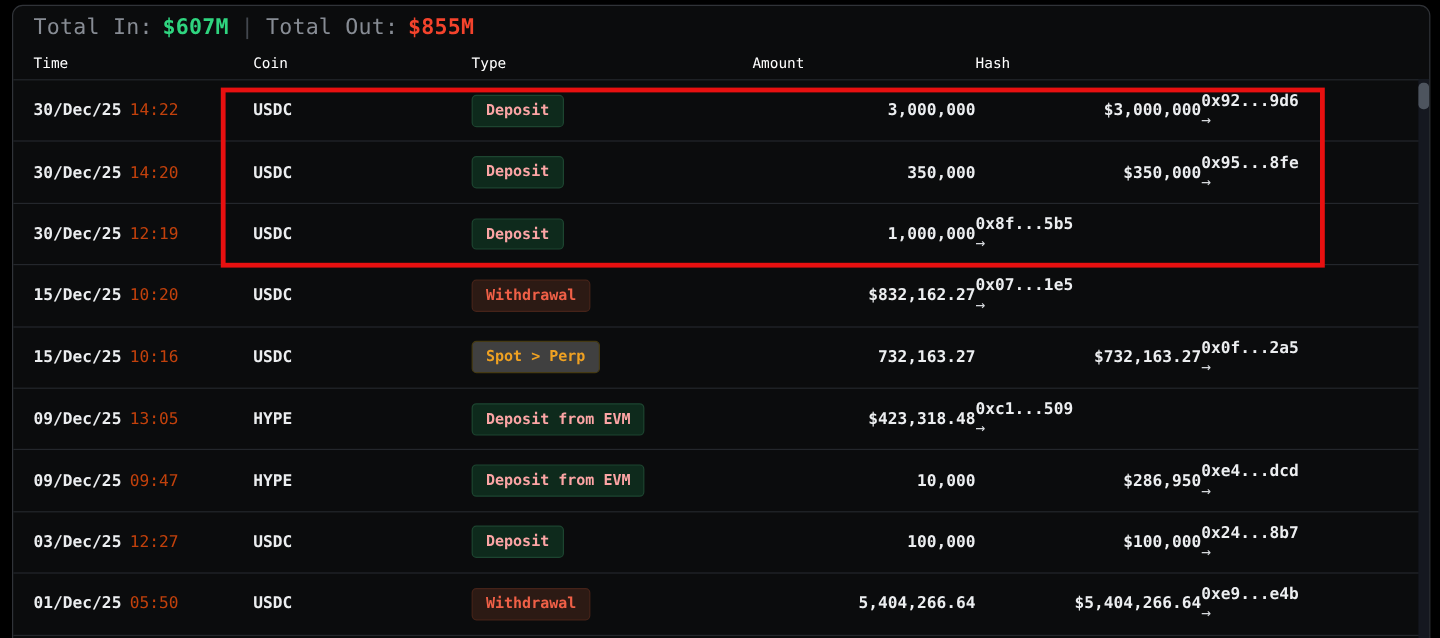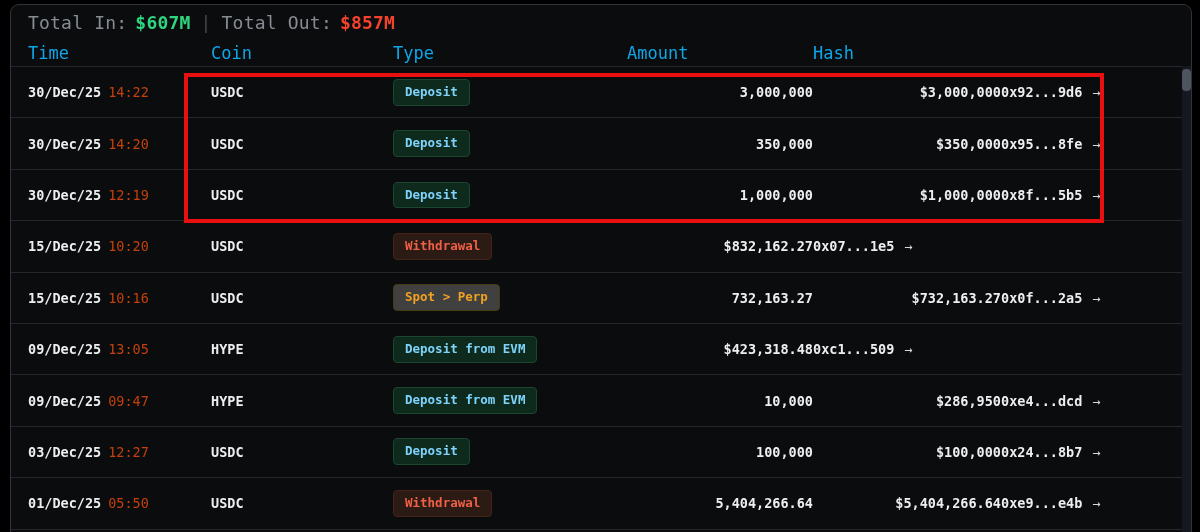--- a/index.html
+++ b/index.html
@@ -14,38 +14,38 @@
             font-size:18px; color:#878c94; letter-spacing:0.2px; }
   .totals .lbl { color:#878c94; }
   .totals .val-in  { color:#2fd57f; font-weight:bold; margin-left:8px; }
   .totals .pipe { color:#43474e; margin:0 10px; }
   .totals .val-out { color:#f4432c; font-weight:bold; margin-left:8px; }
 
   
   .grid { display:grid; grid-template-columns:183px 182px 234px 186px 188px auto;
           padding-left:17px; padding-right:24px; align-items:center; }
 
-  .colheads { height:27px; color:#0ea5e9; font-size:17px; }
+  .colheads { height:27px; color:#ffffff; font-size:12px; }
 
   .row { height:51.4px; border-top:1px solid #24272c; font-size:13.5px; color:#eceef0; }
   .row-partial { height:10px; border-top:1px solid #24272c; }
 
   .cell { white-space:nowrap; }
   .date { font-weight:bold; color:#eceef0; }
   .time { color:#c2410c; margin-left:7px; }
   .coin { font-weight:bold; }
   .num  { font-weight:bold;text-align:right; }
 
   .badge { display:inline-block; padding:4px 11px; border-radius:4px;
            font-size:12.5px; font-weight:bold; line-height:1.35; }
-  .badge[data-variant="deposit"]    { color:#7dd3fc; background:#0e2a1c; border:1px solid #1d4530; }
+  .badge[data-variant="deposit"]    { color:#fca5a5; background:#0e2a1c; border:1px solid #1d4530; }
   .badge[data-variant="withdrawal"] { color:#ef6047; background:#2c1a14; border:1px solid #452319; }
   .badge[data-variant="transfer"]   { color:#efa122; background:#404040; border:1px solid #453a13; }
 
-  .hash-cell { display:flex; gap:10px; font-weight:bold; cursor:pointer; }
+  .hash-cell { display:flex; font-weight:bold; cursor:pointer;flex-direction:column; }
   .hash-arrow { color:#d6d9dd; font-weight:normal; }
 
   
   .sb-track { position:absolute; top:61px; right:0; bottom:0; width:9px; background:#151820; }
   .sb-thumb { position:absolute; top:3px; left:0; width:9px; height:22px;
               border-radius:4px; background:#4d545e; }
 
   
   .highlight-rect { position:absolute; left:184px; top:73px; width:920px; height:150px;
                     border:4px solid #e81010; z-index:5; pointer-events:none; }
@@ -53,21 +53,21 @@
 </head>
 <body>
 
 <div class="panel">
 
   <div class="totals">
     <span class="lbl">Total In:</span>
     <span class="val-in">$607M</span>
     <span class="pipe">|</span>
     <span class="lbl">Total Out:</span>
-    <span class="val-out">$857M</span>
+    <span class="val-out">$855M</span>
   </div>
 
   <div class="grid colheads">
     <div class="cell">Time</div>
     <div class="cell">Coin</div>
     <div class="cell">Type</div>
     <div class="cell">Amount</div>
     <div class="cell">Hash</div>
   </div>
 
@@ -93,21 +93,20 @@
         <span>0x95...8fe</span>
         <span class="hash-arrow">→</span>
       </div>
   </div>
 
   <div class="grid row">
     <div class="cell"><span class="date">30/Dec/25</span><span class="time">12:19</span></div>
     <div class="cell coin">USDC</div>
     <div class="cell"><span class="badge" data-variant="deposit">Deposit</span></div>
     <div class="cell num">1,000,000</div>
-    <div class="cell num">$1,000,000</div>
     <div class="cell hash-cell">
         <span>0x8f...5b5</span>
         <span class="hash-arrow">→</span>
       </div>
   </div>
 
   <div class="grid row">
     <div class="cell"><span class="date">15/Dec/25</span><span class="time">10:20</span></div>
     <div class="cell coin">USDC</div>
     <div class="cell"><span class="badge" data-variant="withdrawal">Withdrawal</span></div>

